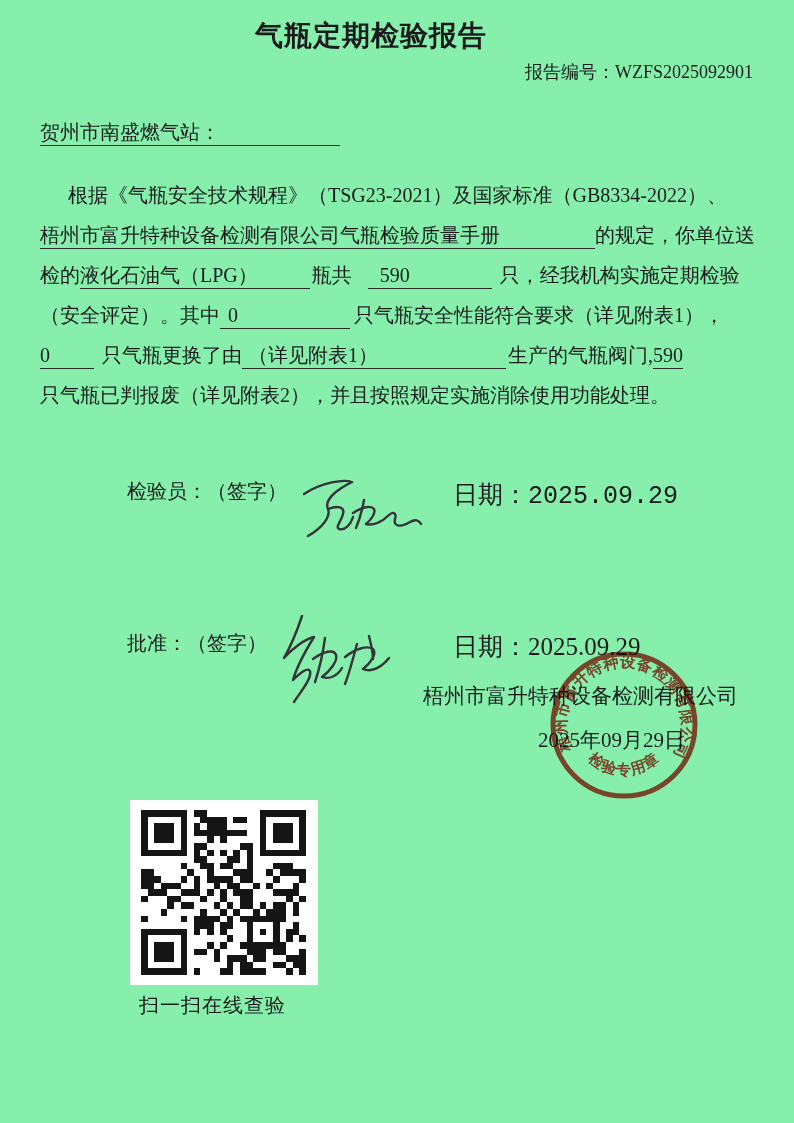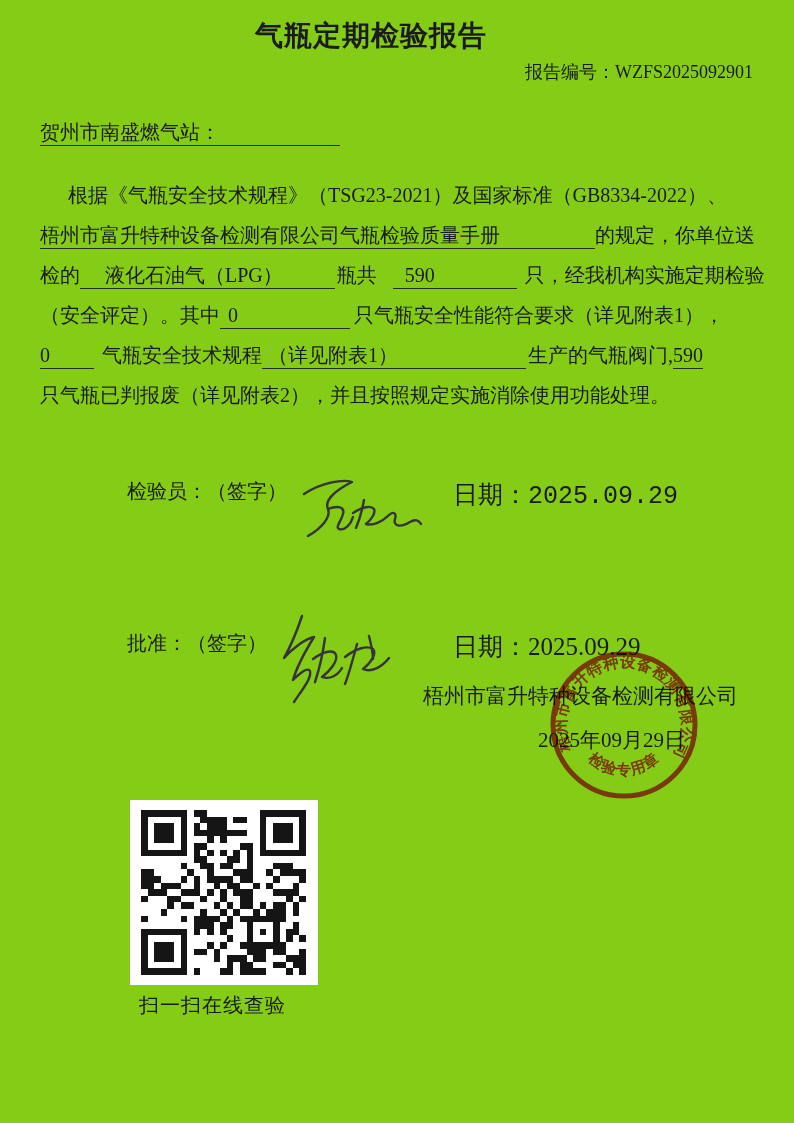--- a/index.html
+++ b/index.html
@@ -1,31 +1,31 @@
 <!DOCTYPE html>
 <html><head>
 <meta charset="utf-8">
 <style>
   html,body{margin:0;padding:0;background:#e9e9ed;}
   .page{
     position:relative;width:794px;height:1123px;margin:0 auto;
-    background:#84cc16;color:#1b1b1d;overflow:hidden;
+    background:#86efac;color:#1b1b1d;overflow:hidden;
     font-family:"Liberation Serif","DejaVu Serif",serif;
   }
   .abs{position:absolute;white-space:nowrap;}
   .title{top:17px;left:0;width:742px;text-align:center;font-size:28px;font-weight:bold;letter-spacing:1px;}
   .report-no{top:60px;right:41px;font-size:18px;margin-left:44px;}
   .addressee{top:120px;left:40px;font-size:20px;}
   .addressee .u{padding-right:120px;}
   .u{display:inline-block;border-bottom:1.5px solid #2a2a2a;line-height:1.25;}
   .bodytext{top:175px;left:40px;width:722px;font-size:20px;}
   .bodytext .line{height:40px;line-height:40px;white-space:nowrap;}
   .indent{text-indent:28px;}
   .u-l2{padding-right:95px;}
-  .u-l3a{padding-left:25px;padding-right:52px;margin-right:2px;}
+  .u-l3a{padding-left:0;padding-right:52px;margin-right:2px;}
   .u-l3b{margin-left:16px;padding-left:12px;padding-right:82px;margin-right:8px;}
   .u-l4{padding-left:8px;padding-right:112px;margin-right:4px;}
   .u-l5a{padding-right:44px;margin-right:8px;}
   .u-l5b{padding-left:6px;padding-right:128px;margin-right:2px;}
   .siglabel{left:127px;font-size:20px;}
   .sigdate{left:453px;font-size:25px;}
   .row1{top:478px;font-family:Liberation Mono, monospace;}
   .row2{top:630px;}
   .sig-svg{position:absolute;}
   .sig-svg path{fill:none;stroke:#34343a;stroke-width:2.4;stroke-linecap:round;stroke-linejoin:round;}
@@ -46,21 +46,21 @@
 
   <div class="abs report-no"><span>报告编号：</span><span>WZFS2025092901</span></div>
 
   <div class="abs addressee"><span class="u">贺州市南盛燃气站：</span></div>
 
   <div class="abs bodytext">
     <div class="line indent"><span>根据《气瓶安全技术规程》（TSG23-2021）及国家标准（GB8334-2022）、</span></div>
     <div class="line"><span class="u u-l2">梧州市富升特种设备检测有限公司气瓶检验质量手册</span><span>的规定，你单位送</span></div>
     <div class="line"><span>检的</span><span class="u u-l3a">液化石油气（LPG）</span><span>瓶共</span><span class="u u-l3b">590</span><span>只，经我机构实施定期检验</span></div>
     <div class="line"><span>（安全评定）。其中</span><span class="u u-l4">0</span><span>只气瓶安全性能符合要求（详见附表1），</span></div>
-    <div class="line"><span class="u u-l5a">0</span><span>气瓶安全技术规程</span><span class="u u-l5b">（详见附表1）</span><span>生产的气瓶阀门,</span><span class="u">590</span></div>
+    <div class="line"><span class="u u-l5a">0</span><span>只气瓶更换了由</span><span class="u u-l5b">（详见附表1）</span><span>生产的气瓶阀门,</span><span class="u">590</span></div>
     <div class="line"><span>只气瓶已判报废（详见附表2），并且按照规定实施消除使用功能处理。</span></div>
   </div>
 
   <div class="abs siglabel row1">检验员：（签字）</div>
   <div class="abs sigdate row1"><span>日期：</span><span>2025.09.29</span></div>
 
   <svg class="sig-svg" style="left:298px;top:478px;" width="128" height="62" viewBox="0 0 128 62">
     <path d="M6 16 C24 4, 46 1, 54 4 C38 12, 26 22, 30 31 C33 39, 24 50, 10 58"></path>
     <path d="M30 31 C40 27, 47 29, 45 36 C43 44, 37 49, 41 51 C47 53, 53 46, 55 39"></path>
     <path d="M66 22 C64 33, 61 43, 58 50"></path>

